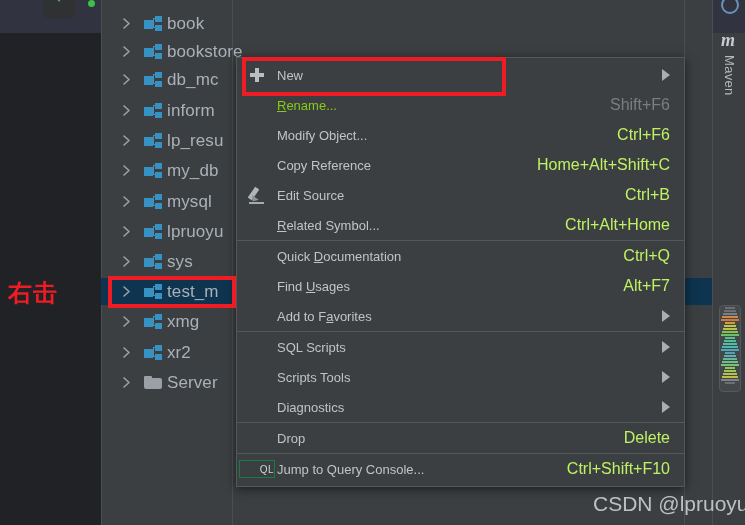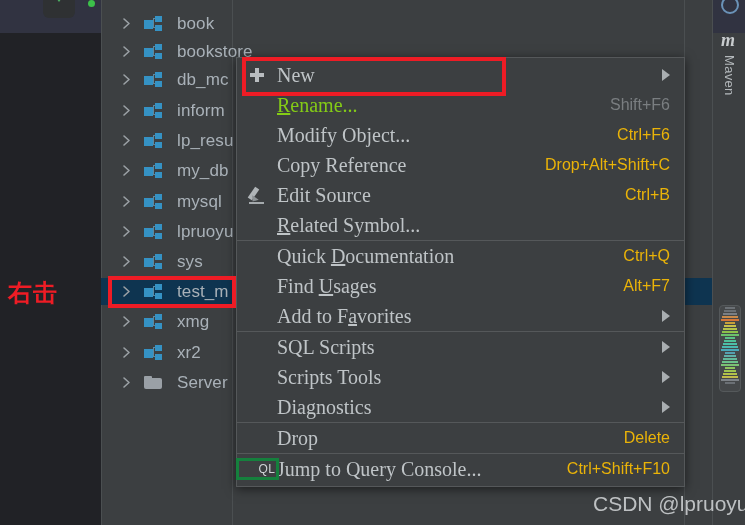--- a/index.html
+++ b/index.html
@@ -87,21 +87,21 @@
     width: 13px; height: 13px;
   }
   .chevron svg { display:block; }
   .node-icon {
     position: absolute;
     left: 43px;
     width: 18px; height: 16px;
   }
   .node-label {
     position: absolute;
-    left: 76px;
+    left: 66px;
     font-size: 17px;
     color: #a9b1b8;
     white-space: nowrap;
     letter-spacing: .1px;
   }
 
   
   .schema-ico { position:relative; width:18px; height:16px; }
   .schema-ico i {
     position:absolute;
@@ -214,30 +214,29 @@
   }
   .menu-item {
     position: relative;
     height: 30px;
     display: flex;
     align-items: center;
     box-sizing: border-box;
     padding: 0 14px 0 40px;
   }
   .menu-item .mi-label {
-    font-size: 20px;
+    font-size: 13px;
     color: #bfc4c7;
     white-space: nowrap;
-    font-family: Liberation Serif, serif;
   }
   .menu-item.disabled .mi-label { color: #84cc16; }
   .menu-item .mi-shortcut {
     margin-left: auto;
     font-size: 16px;
-    color: #eab308;
+    color: #bef264;
     white-space: nowrap;
   }
   .menu-item.disabled .mi-shortcut { color: #7a7e81; }
   .menu-item .mi-arrow {
     margin-left: auto;
     width: 0; height: 0;
     border-top: 6px solid transparent;
     border-bottom: 6px solid transparent;
     border-left: 8px solid #a9aeb1;
   }
@@ -281,23 +280,23 @@
   }
   .pencil-ico .p-base {
     position:absolute; left:1px; bottom:0px;
     width:15px; height:2px;
     background:#a5aaad;
   }
 
   
   .ql-ico {
     width: 18px; height: 16px;
-    border: 3px solid #15803d;
+    border: 1px solid #15803d;
     display:flex; align-items:center; justify-content:center;
-    font-size: 12px;
+    font-size: 10px;
     color:#cfd3d6;
     font-family:"Liberation Sans", sans-serif;
     letter-spacing:.5px;
     padding-left:20px;
   }
 
   
   .red-box {
     position: absolute;
     border: 4px solid #ee1c25;
@@ -628,35 +627,36 @@
         <div class="menu-item disabled">
           <span class="mi-label"><span class="underline-char">R</span>ename...</span>
           <span class="mi-shortcut">Shift+F6</span>
         </div>
         <div class="menu-item">
           <span class="mi-label">Modify Object...</span>
           <span class="mi-shortcut">Ctrl+F6</span>
         </div>
         <div class="menu-item">
           <span class="mi-label">Copy Reference</span>
-          <span class="mi-shortcut">Drop+Alt+Shift+C</span>
+          <span class="mi-shortcut">Home+Alt+Shift+C</span>
         </div>
         <div class="menu-item">
           <span class="mi-icon">
             <span class="pencil-ico">
               <span class="p-body"></span>
               <span class="p-tip"></span>
               <span class="p-base"></span>
             </span>
           </span>
           <span class="mi-label">Edit Source</span>
           <span class="mi-shortcut">Ctrl+B</span>
         </div>
         <div class="menu-item">
           <span class="mi-label"><span class="underline-char">R</span>elated Symbol...</span>
+          <span class="mi-shortcut">Ctrl+Alt+Home</span>
         </div>
       </div>
       <div class="menu-section">
         <div class="menu-item">
           <span class="mi-label">Quick <span class="underline-char">D</span>ocumentation</span>
           <span class="mi-shortcut">Ctrl+Q</span>
         </div>
         <div class="menu-item">
           <span class="mi-label">Find <span class="underline-char">U</span>sages</span>
           <span class="mi-shortcut">Alt+F7</span>

